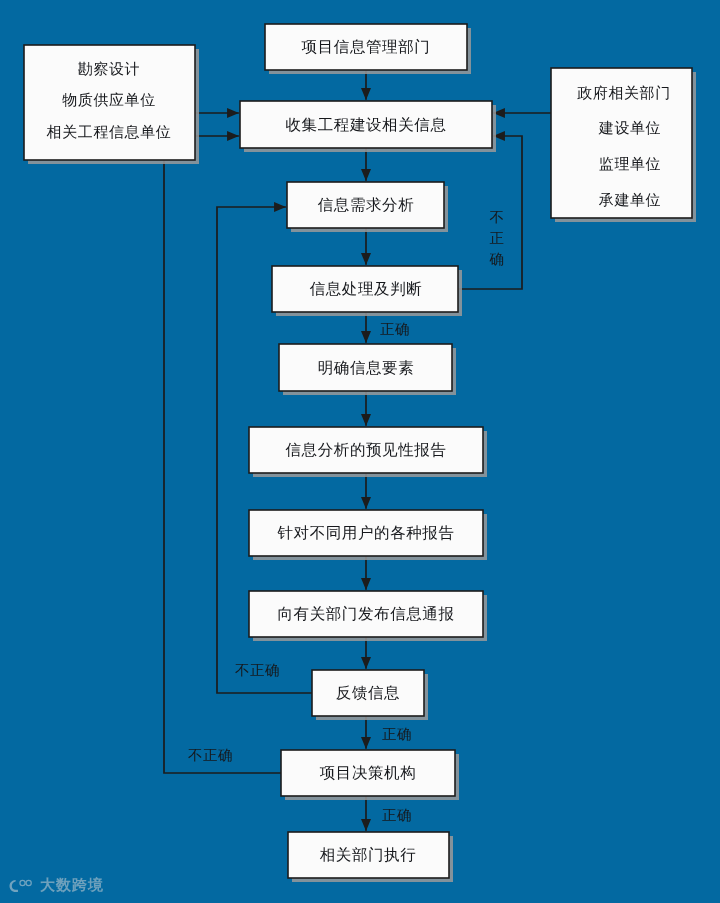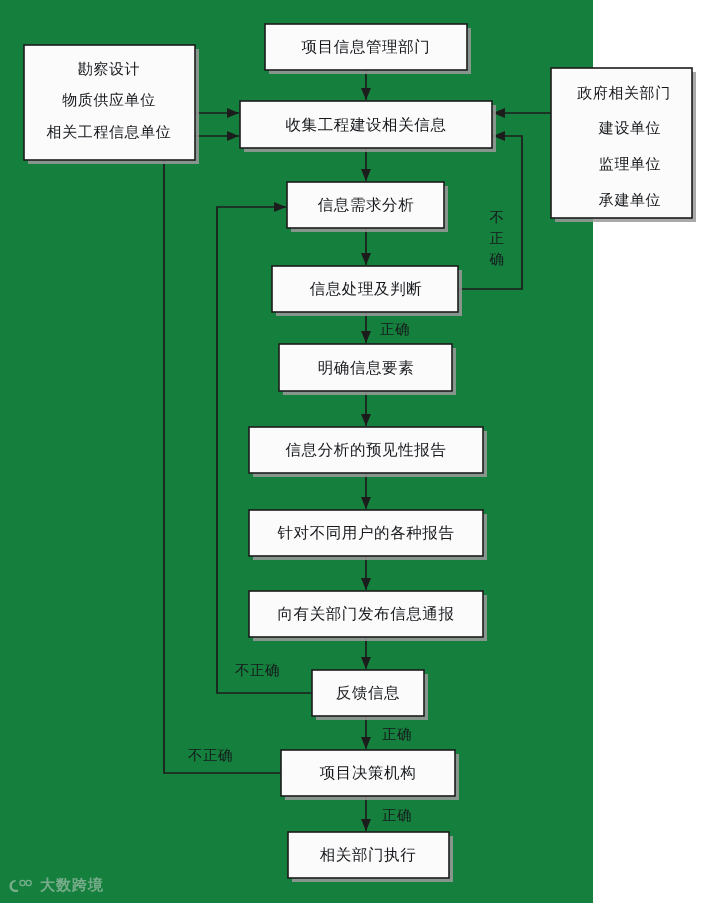--- a/index.html
+++ b/index.html
@@ -9,23 +9,23 @@
   }
   body {
     width: 720px;
     height: 903px;
     font-family: "Liberation Serif", "DejaVu Serif", serif;
     overflow: hidden;
     position: relative;
   }
   #flowchart-root {
     position: relative;
-    width: 593px;
+    width: 720px;
     height: 903px;
-    background: #15803d;
+    background: #0369a1;
   }
   svg#diagram {
     position: absolute;
     left: 0;
     top: 0;
     width: 720px;
     height: 903px;
   }
   .node-rect {
     fill: #fbfbfb;

